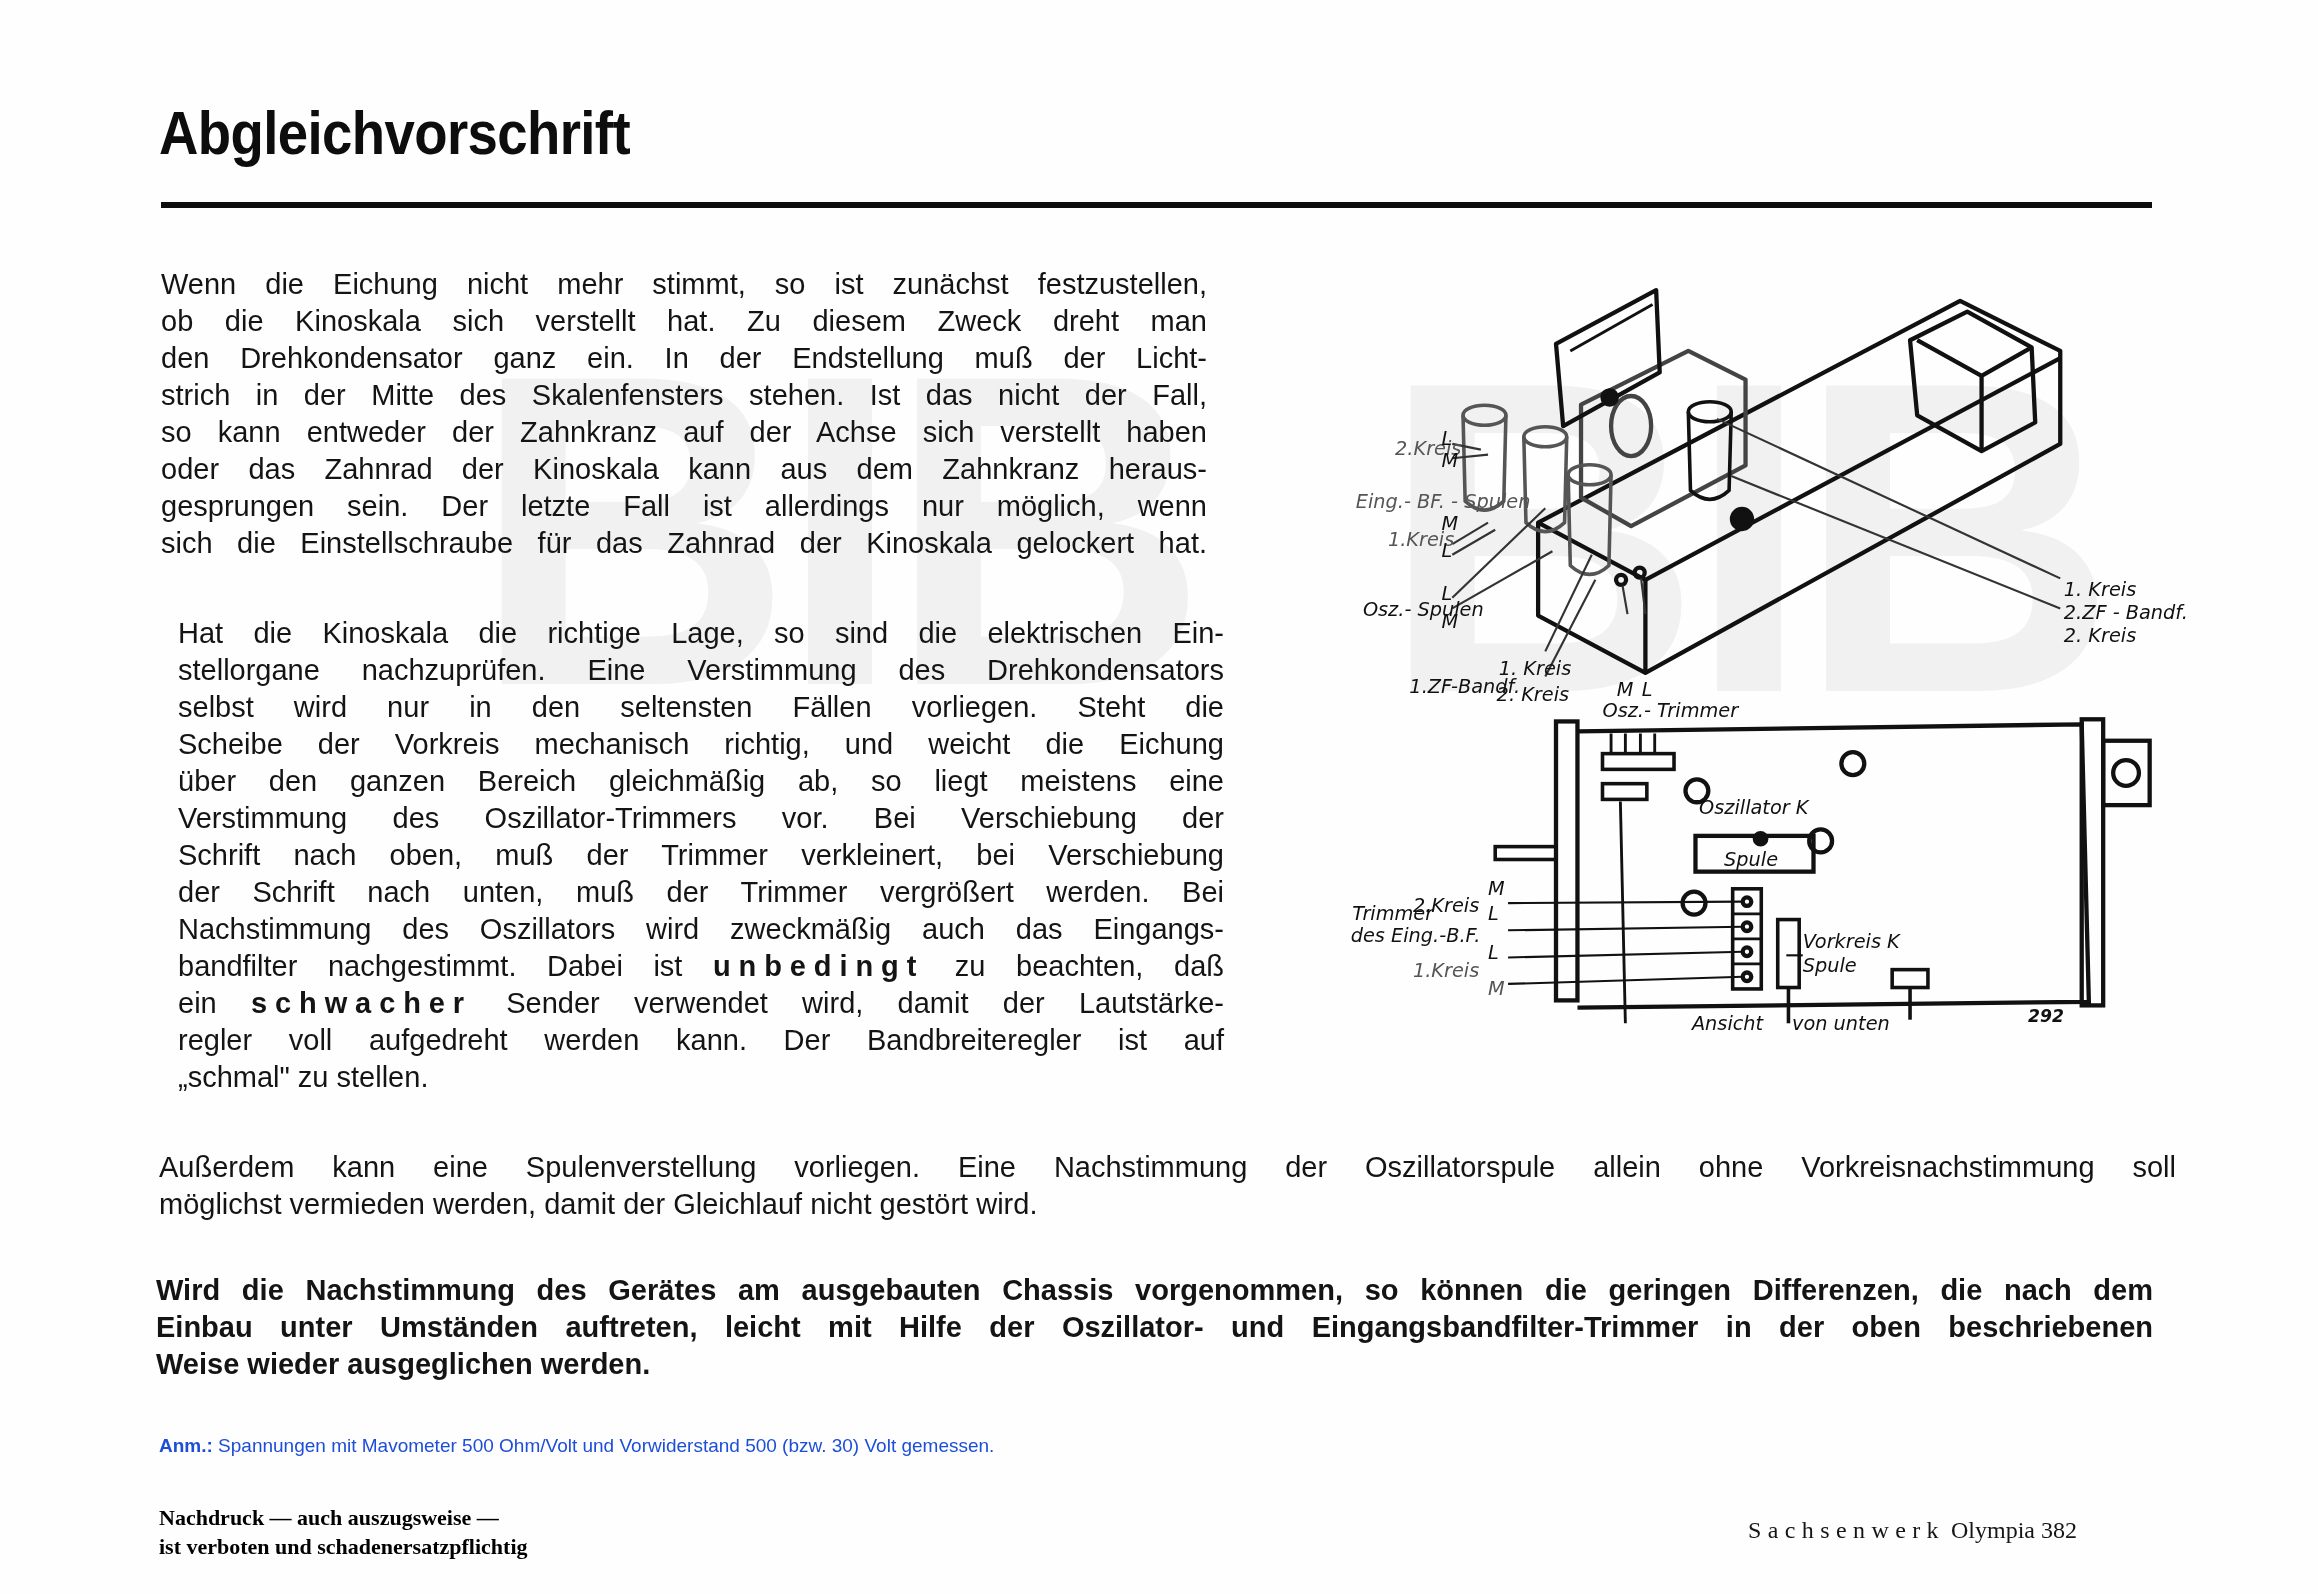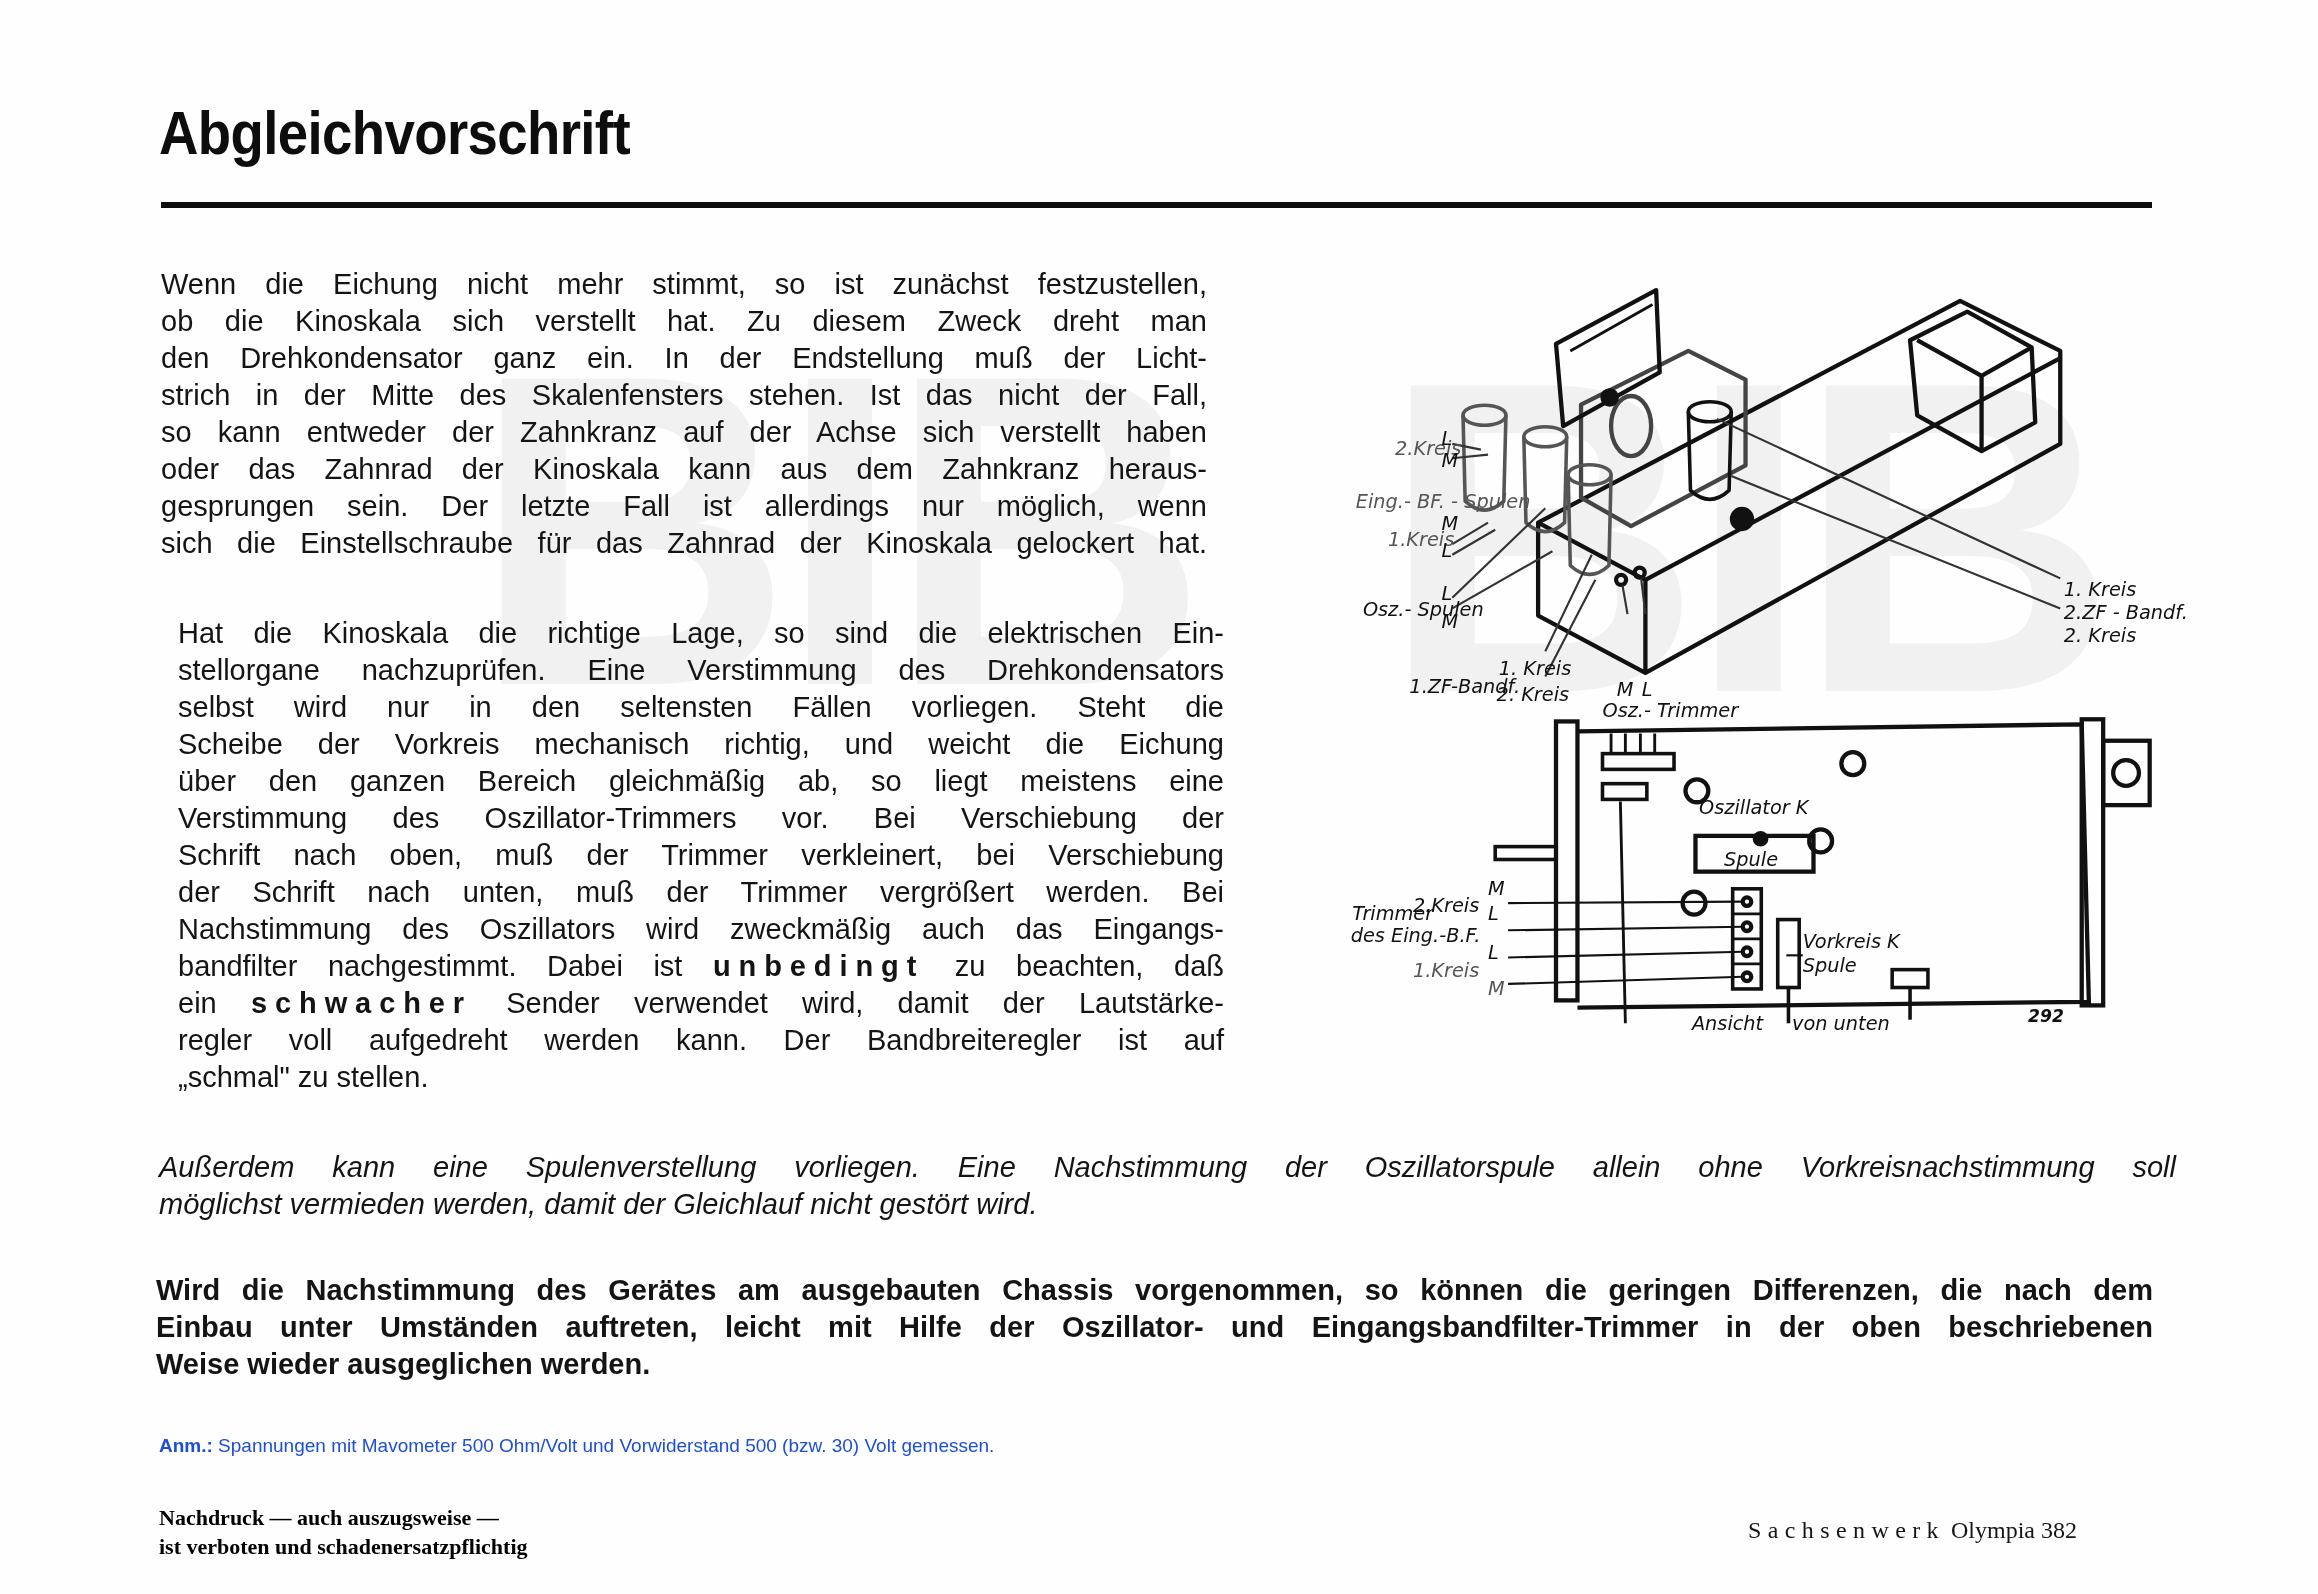--- a/index.html
+++ b/index.html
@@ -6,21 +6,21 @@
   body { width:2319px; height:1594px; position:relative; overflow:hidden; color:#111; }
   .page { position:absolute; left:0; top:0; width:2319px; height:1594px; background:#fefefe; }
   .title { position:absolute; left:159px; top:97px; font-family:"Liberation Sans", sans-serif; font-weight:bold; font-size:62px; letter-spacing:-0.7px; transform:scaleX(0.88); transform-origin:left top; color:#0d0d0d; white-space:nowrap; }
   .rule { position:absolute; left:161px; top:202px; width:1991px; height:6.4px; background:#0d0d0d; }
   .body-text { font-family:"Liberation Sans", sans-serif; font-size:29px; color:#141414; }
   .para { position:absolute; }
   .para .line { display:block; height:37px; line-height:37px; white-space:nowrap; text-align:justify; text-align-last:justify; }
   .para .line.last { text-align-last:left; }
   .p1 { left:161px; top:266px; width:1046px; }
   .p2 { left:178px; top:615px; width:1046px; }
-  .p3 { left:159px; top:1149px; width:2017px;font-style:italic; }
+  .p3 { left:159px; top:1149px; width:2017px; }
   .p4 { left:156px; top:1272px; width:1997px;font-weight:bold; }
   .spaced { letter-spacing:7.9px; font-weight:bold; }
   .anm { position:absolute; left:159px; top:1435px; font-family:"Liberation Sans", sans-serif; font-size:19px; white-space:nowrap; color:#1d4ed8; }
   .anm b { font-weight:bold; }
   .foot-left { position:absolute; left:159px; top:1503px; font-family:"Liberation Serif", serif; font-weight:bold; font-size:22px; line-height:29px; color:#000000; }
   .foot-right { position:absolute; left:1748px; top:1517px; font-family:"Liberation Serif", serif; font-size:24px; color:#151515; white-space:nowrap; }
   .foot-right .brand { letter-spacing:6.4px; }
   .diagram { position:absolute; left:1345px; top:272px; width:844px; height:773px; }
   .diagram svg { width:100%; height:100%; display:block; }
   .lbl { font-family:"DejaVu Sans", sans-serif; font-style:italic; font-size:27px; fill:#111; }

